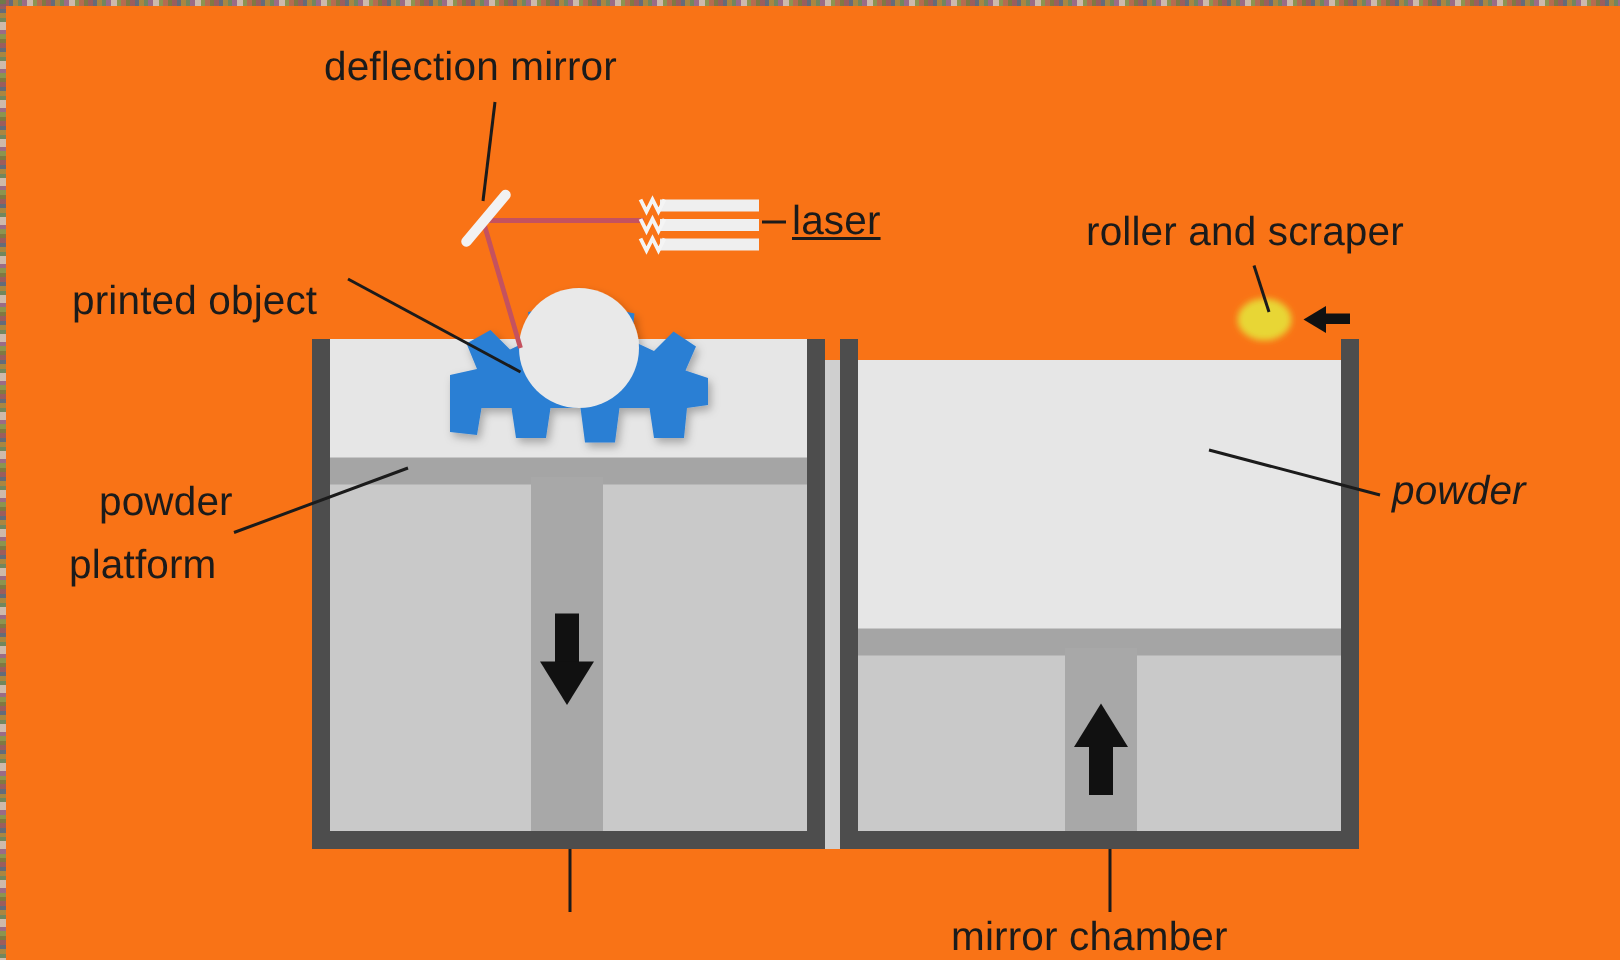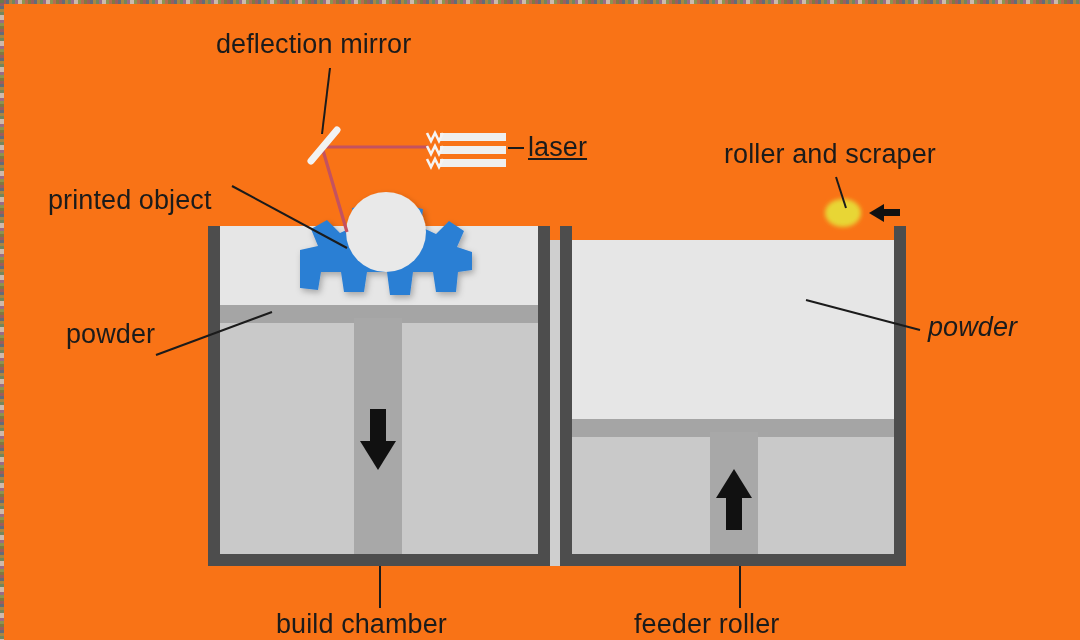--- a/index.html
+++ b/index.html
@@ -185,24 +185,24 @@
   </svg>
 
   <div class="label" style="left:216px; top:30px;">deflection mirror</div>
 
   <div class="label" style="left:528px; top:133px;text-decoration:underline;">laser</div>
 
   <div class="label" style="left:48px; top:164px;margin-top:22px;">printed object</div>
 
   <div class="label" style="left:66px; top:320px;">powder</div>
 
+  <div class="label" style="left:46px; top:362px;">platform</div>
 
   <div class="label" style="left:724px; top:140px;">roller and scraper</div>
 
   <div class="label" style="left:928px; top:313px;font-style:italic;">powder</div>
 
-  <div class="label" style="left:276px; top:610px;">build chamber</div>
-
-  <div class="label" style="left:634px; top:610px;">feeder roller</div>
+
+  <div class="label" style="left:634px; top:610px;">mirror chamber</div>
 
   <div class="noise-edge-top"></div>
   <div class="noise-edge-left"></div>
 </div>
 
 </body></html>

